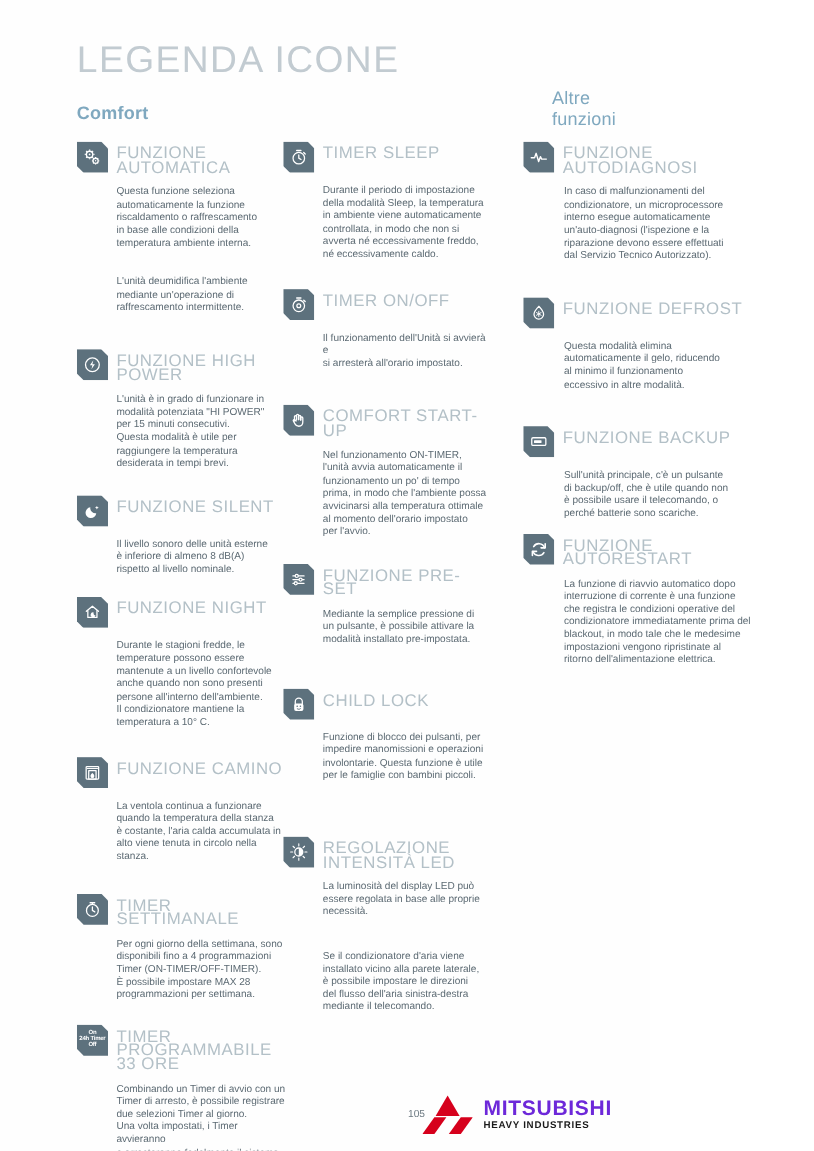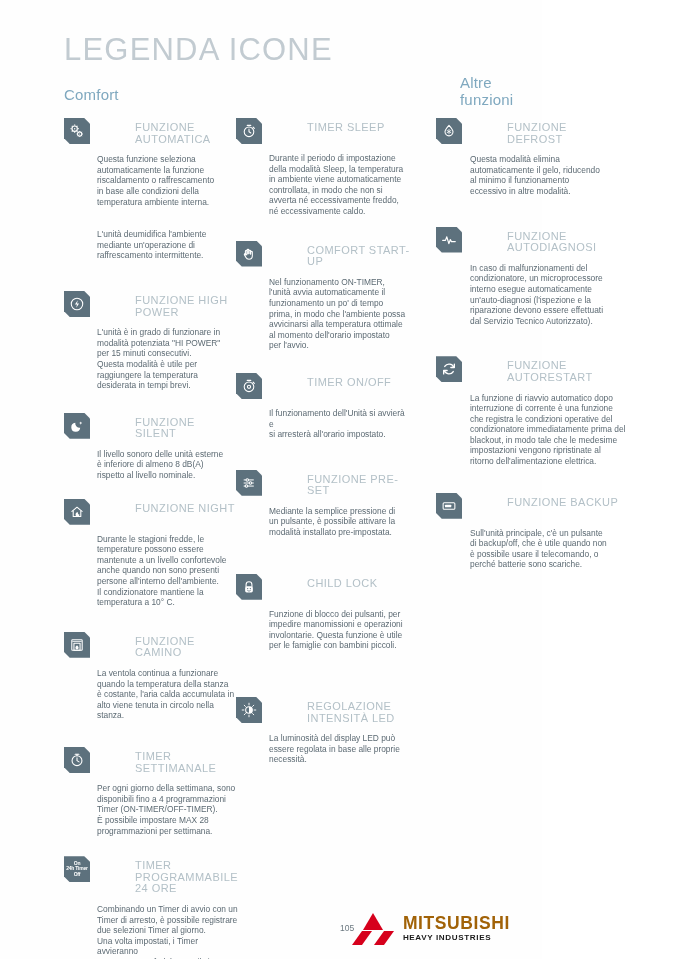--- a/index.html
+++ b/index.html
@@ -60,26 +60,25 @@
   .badge svg{display:block;}
   .badge .txticon{
     font-size:5px;line-height:5.4px;
     text-align:center;
     font-family:"Liberation Sans", sans-serif;
     font-weight:700;
     letter-spacing:-0.2px;
   }
   .entry-title{
     color:#b3c0c7;
-    font-size:11px;
+    font-size:14px;
     letter-spacing:0.45px;
     line-height:11.6px;
     padding-top:4px;
     white-space:pre-line;
-    margin-left:38px;
   }
   .entry-body{
     color:#5c6a73;
     font-size:8.4px;
     line-height:10.6px;
     margin-top:9px;
     margin-left:33px;
     white-space:pre-line;
   }
   #col-right .entry-body{margin-left:34px;}
@@ -91,36 +90,36 @@
     color:#6b7880;
   }
   .logo{
     position:absolute;
     right:32px; top:912px;
     display:flex;align-items:center;gap:9px;
   }
   .logo-mark{width:42px;height:34px;}
   .logo-text{line-height:1;}
   .logo-name{
-    font-size:17.5px;font-weight:700;color:#a16207;
+    font-size:17.5px;font-weight:700;color:#6d28d9;
     letter-spacing:0.6px;
   }
   .logo-sub{
     font-size:8.1px;font-weight:700;color:#1a1a1a;
     letter-spacing:0.62px;margin-top:1.5px;
   }
 </style>
 </head>
 <body>
 
 <div class="page">
 
   <div class="page-title">LEGENDA ICONE</div>
 
-  <div class="section-head" style="left:64px;top:86px;">Comfort</div>
+  <div class="section-head" style="left:64px;top:86px;font-weight:bold;">Comfort</div>
   <div class="section-head" style="left:460px;top:74px;">Altre funzioni</div>
 
   <div class="col" id="col-left">
       <div class="entry" style="margin-bottom: 22px;">
         <div class="entry-head">
           <div class="badge">
             <svg width="16" height="16" viewBox="0 0 24 24" fill="#fff">
               <circle cx="8.5" cy="8.5" r="4" fill="none" stroke="#fff" stroke-width="1.7"></circle>
               <circle cx="8.5" cy="8.5" r="1.1"></circle>
               <g stroke="#fff" stroke-width="1.7">
@@ -232,21 +231,21 @@
 programmazioni per settimana.</div>
       </div>
       <div class="entry">
         <div class="entry-head">
           <div class="badge">
             <div class="txticon" style="white-space: pre-line;">On
 24h Timer
 Off</div>
           </div>
           <div class="entry-title">TIMER PROGRAMMABILE
-24 ORE</div>
+33 ORE</div>
         </div>
         <div class="entry-body">Combinando un Timer di avvio con un
 Timer di arresto, è possibile registrare
 due selezioni Timer al giorno.
 Una volta impostati, i Timer avvieranno
 e arresteranno fedelmente il sistema
 all'orario programmato, ripetendo
 l'operazione tutti i giorni.</div>
       </div>
     </div>
@@ -263,55 +262,55 @@
           </div>
           <div class="entry-title">TIMER SLEEP</div>
         </div>
         <div class="entry-body">Durante il periodo di impostazione
 della modalità Sleep, la temperatura
 in ambiente viene automaticamente
 controllata, in modo che non si
 avverta né eccessivamente freddo,
 né eccessivamente caldo.</div>
       </div>
+      <div class="entry" style="margin-bottom: 30px;">
+        <div class="entry-head">
+          <div class="badge">
+            <svg width="16" height="16" viewBox="0 0 24 24" fill="none" stroke="#fff" stroke-width="1.6" stroke-linecap="round" stroke-linejoin="round">
+              <circle cx="12" cy="13.2" r="7.2"></circle>
+              <circle cx="12" cy="13.2" r="2.4"></circle>
+              <path d="M9.4 3.6h5.2" stroke-width="1.8"></path>
+              <path d="M18.2 6.2l1.8 1.8" stroke-width="1.7"></path>
+            </svg>
+          </div>
+          <div class="entry-title">TIMER ON/OFF</div>
+        </div>
+        <div class="entry-body">Il funzionamento dell'Unità si avvierà e
+si arresterà all'orario impostato.</div>
+      </div>
       <div class="entry" style="margin-bottom: 22px;">
         <div class="entry-head">
           <div class="badge">
             <svg width="16" height="16" viewBox="0 0 24 24" fill="none" stroke="#fff" stroke-width="1.6" stroke-linecap="round" stroke-linejoin="round">
               <path d="M6.6 13.4V7.8a1.3 1.3 0 0 1 2.6 0v4.1"></path>
               <path d="M9.2 11.4V6.2a1.3 1.3 0 0 1 2.6 0v5.2"></path>
               <path d="M11.8 11.6V7.6a1.3 1.3 0 0 1 2.6 0v4.4"></path>
               <path d="M14.4 12V9.4a1.3 1.3 0 0 1 2.6 0v5.2c0 3-2 5.2-5 5.2-2.4 0-3.9-1.2-4.8-3l-2-3.5a1.3 1.3 0 0 1 2.1-1.5l1.3 1.6"></path>
             </svg>
           </div>
           <div class="entry-title">COMFORT START-UP</div>
         </div>
         <div class="entry-body">Nel funzionamento ON-TIMER,
 l'unità avvia automaticamente il
 funzionamento un po' di tempo
 prima, in modo che l'ambiente possa
 avvicinarsi alla temperatura ottimale
 al momento dell'orario impostato
 per l'avvio.</div>
       </div>
-      <div class="entry" style="margin-bottom: 30px;">
-        <div class="entry-head">
-          <div class="badge">
-            <svg width="16" height="16" viewBox="0 0 24 24" fill="none" stroke="#fff" stroke-width="1.6" stroke-linecap="round" stroke-linejoin="round">
-              <circle cx="12" cy="13.2" r="7.2"></circle>
-              <circle cx="12" cy="13.2" r="2.4"></circle>
-              <path d="M9.4 3.6h5.2" stroke-width="1.8"></path>
-              <path d="M18.2 6.2l1.8 1.8" stroke-width="1.7"></path>
-            </svg>
-          </div>
-          <div class="entry-title">TIMER ON/OFF</div>
-        </div>
-        <div class="entry-body">Il funzionamento dell'Unità si avvierà e
-si arresterà all'orario impostato.</div>
-      </div>
       <div class="entry" style="margin-bottom: 36px;">
         <div class="entry-head">
           <div class="badge">
             <svg width="16" height="16" viewBox="0 0 24 24" fill="none" stroke="#fff" stroke-width="1.6" stroke-linecap="round" stroke-linejoin="round">
               <path d="M4.6 7.4h14M4.6 12h14M4.6 16.6h14" stroke-width="1.5"></path>
               <circle cx="9.4" cy="7.4" r="1.9" fill="#5d717d"></circle>
               <circle cx="14.2" cy="12" r="1.9" fill="#5d717d"></circle>
               <circle cx="8.2" cy="16.6" r="1.9" fill="#5d717d"></circle>
             </svg>
           </div>
@@ -350,90 +349,95 @@
               </g>
             </svg>
           </div>
           <div class="entry-title">REGOLAZIONE INTENSITÀ LED</div>
         </div>
         <div class="entry-body">La luminosità del display LED può
 essere regolata in base alle proprie
 necessità.</div>
       </div>
       <div class="entry">
+        <div class="entry-body">Se il condizionatore d'aria viene
+installato vicino alla parete laterale,
+è possibile impostare le direzioni
+del flusso dell'aria sinistra-destra
+mediante il telecomando.</div>
       </div>
     </div>
   <div class="col" id="col-right">
-      <div class="entry" style="margin-bottom: 30px;">
-        <div class="entry-head">
-          <div class="badge">
-            <svg width="16" height="16" viewBox="0 0 24 24" fill="none" stroke="#fff" stroke-width="1.6" stroke-linecap="round" stroke-linejoin="round">
-              <path d="M12 3.4c0 0 6 6.2 6 9.9a6 6 0 0 1-12 0c0-3.7 6-9.9 6-9.9z"></path>
-              <g stroke-width="1.2">
-                <path d="M12 9.6v6.6M9.1 11.2l5.8 3.4M14.9 11.2l-5.8 3.4"></path>
-              </g>
-            </svg>
-          </div>
-          <div class="entry-title">FUNZIONE DEFROST</div>
-        </div>
-        <div class="entry-body">Questa modalità elimina
-automaticamente il gelo, riducendo
-al minimo il funzionamento
-eccessivo in altre modalità.</div>
-      </div>
       <div class="entry" style="margin-bottom: 30px;">
         <div class="entry-head">
           <div class="badge">
             <svg width="16" height="16" viewBox="0 0 24 24" fill="none" stroke="#fff" stroke-width="1.6" stroke-linecap="round" stroke-linejoin="round">
               <path d="M2.6 12.6h4.1l2-5.4 3.1 10.2 2.2-6.1 1.6 3.1h5.8" stroke-width="1.8"></path>
             </svg>
           </div>
           <div class="entry-title">FUNZIONE AUTODIAGNOSI</div>
         </div>
         <div class="entry-body">In caso di malfunzionamenti del
 condizionatore, un microprocessore
 interno esegue automaticamente
 un'auto-diagnosi (l'ispezione e la
 riparazione devono essere effettuati
 dal Servizio Tecnico Autorizzato).</div>
+      </div>
+      <div class="entry" style="margin-bottom: 30px;">
+        <div class="entry-head">
+          <div class="badge">
+            <svg width="16" height="16" viewBox="0 0 24 24" fill="none" stroke="#fff" stroke-width="1.6" stroke-linecap="round" stroke-linejoin="round">
+              <path d="M12 3.4c0 0 6 6.2 6 9.9a6 6 0 0 1-12 0c0-3.7 6-9.9 6-9.9z"></path>
+              <g stroke-width="1.2">
+                <path d="M12 9.6v6.6M9.1 11.2l5.8 3.4M14.9 11.2l-5.8 3.4"></path>
+              </g>
+            </svg>
+          </div>
+          <div class="entry-title">FUNZIONE DEFROST</div>
+        </div>
+        <div class="entry-body">Questa modalità elimina
+automaticamente il gelo, riducendo
+al minimo il funzionamento
+eccessivo in altre modalità.</div>
+      </div>
+      <div class="entry">
+        <div class="entry-head">
+          <div class="badge">
+            <svg width="16" height="16" viewBox="0 0 24 24" fill="none" stroke="#fff" stroke-width="1.6" stroke-linecap="round" stroke-linejoin="round">
+              <rect x="3.2" y="7.2" width="17.6" height="9.6" rx="1.6"></rect>
+              <rect x="6" y="10.2" width="9.4" height="3.6" rx="0.8" fill="#fff" stroke="none"></rect>
+            </svg>
+          </div>
+          <div class="entry-title">FUNZIONE BACKUP</div>
+        </div>
+        <div class="entry-body">Sull'unità principale, c'è un pulsante
+di backup/off, che è utile quando non
+è possibile usare il telecomando, o
+perché batterie sono scariche.</div>
       </div>
       <div class="entry" style="margin-bottom: 26px;">
         <div class="entry-head">
           <div class="badge">
             <svg width="16" height="16" viewBox="0 0 24 24" fill="none" stroke="#fff" stroke-width="1.6" stroke-linecap="round" stroke-linejoin="round">
               <path d="M19.2 9.6A7.6 7.6 0 0 0 5.6 8.2" stroke-width="2"></path>
               <path d="M4.8 14.4a7.6 7.6 0 0 0 13.6 1.4" stroke-width="2"></path>
               <path d="M20 4.6v5.2h-5.2" stroke-width="2"></path>
               <path d="M4 19.4v-5.2h5.2" stroke-width="2"></path>
             </svg>
           </div>
           <div class="entry-title">FUNZIONE AUTORESTART</div>
         </div>
         <div class="entry-body">La funzione di riavvio automatico dopo
 interruzione di corrente è una funzione
 che registra le condizioni operative del
 condizionatore immediatamente prima del
 blackout, in modo tale che le medesime
 impostazioni vengono ripristinate al
 ritorno dell'alimentazione elettrica.</div>
-      </div>
-      <div class="entry">
-        <div class="entry-head">
-          <div class="badge">
-            <svg width="16" height="16" viewBox="0 0 24 24" fill="none" stroke="#fff" stroke-width="1.6" stroke-linecap="round" stroke-linejoin="round">
-              <rect x="3.2" y="7.2" width="17.6" height="9.6" rx="1.6"></rect>
-              <rect x="6" y="10.2" width="9.4" height="3.6" rx="0.8" fill="#fff" stroke="none"></rect>
-            </svg>
-          </div>
-          <div class="entry-title">FUNZIONE BACKUP</div>
-        </div>
-        <div class="entry-body">Sull'unità principale, c'è un pulsante
-di backup/off, che è utile quando non
-è possibile usare il telecomando, o
-perché batterie sono scariche.</div>
       </div>
     </div>
 
   <div class="page-number">105</div>
 
   <div class="logo">
     <svg class="logo-mark" viewBox="0 0 84 68">
       <polygon points="42,2 62,36 22,36" fill="#d6001c"></polygon>
       <polygon points="20,38 40,38 20,66 0,66" fill="#d6001c"></polygon>
       <polygon points="64,38 84,38 64,66 44,66" fill="#d6001c"></polygon>

